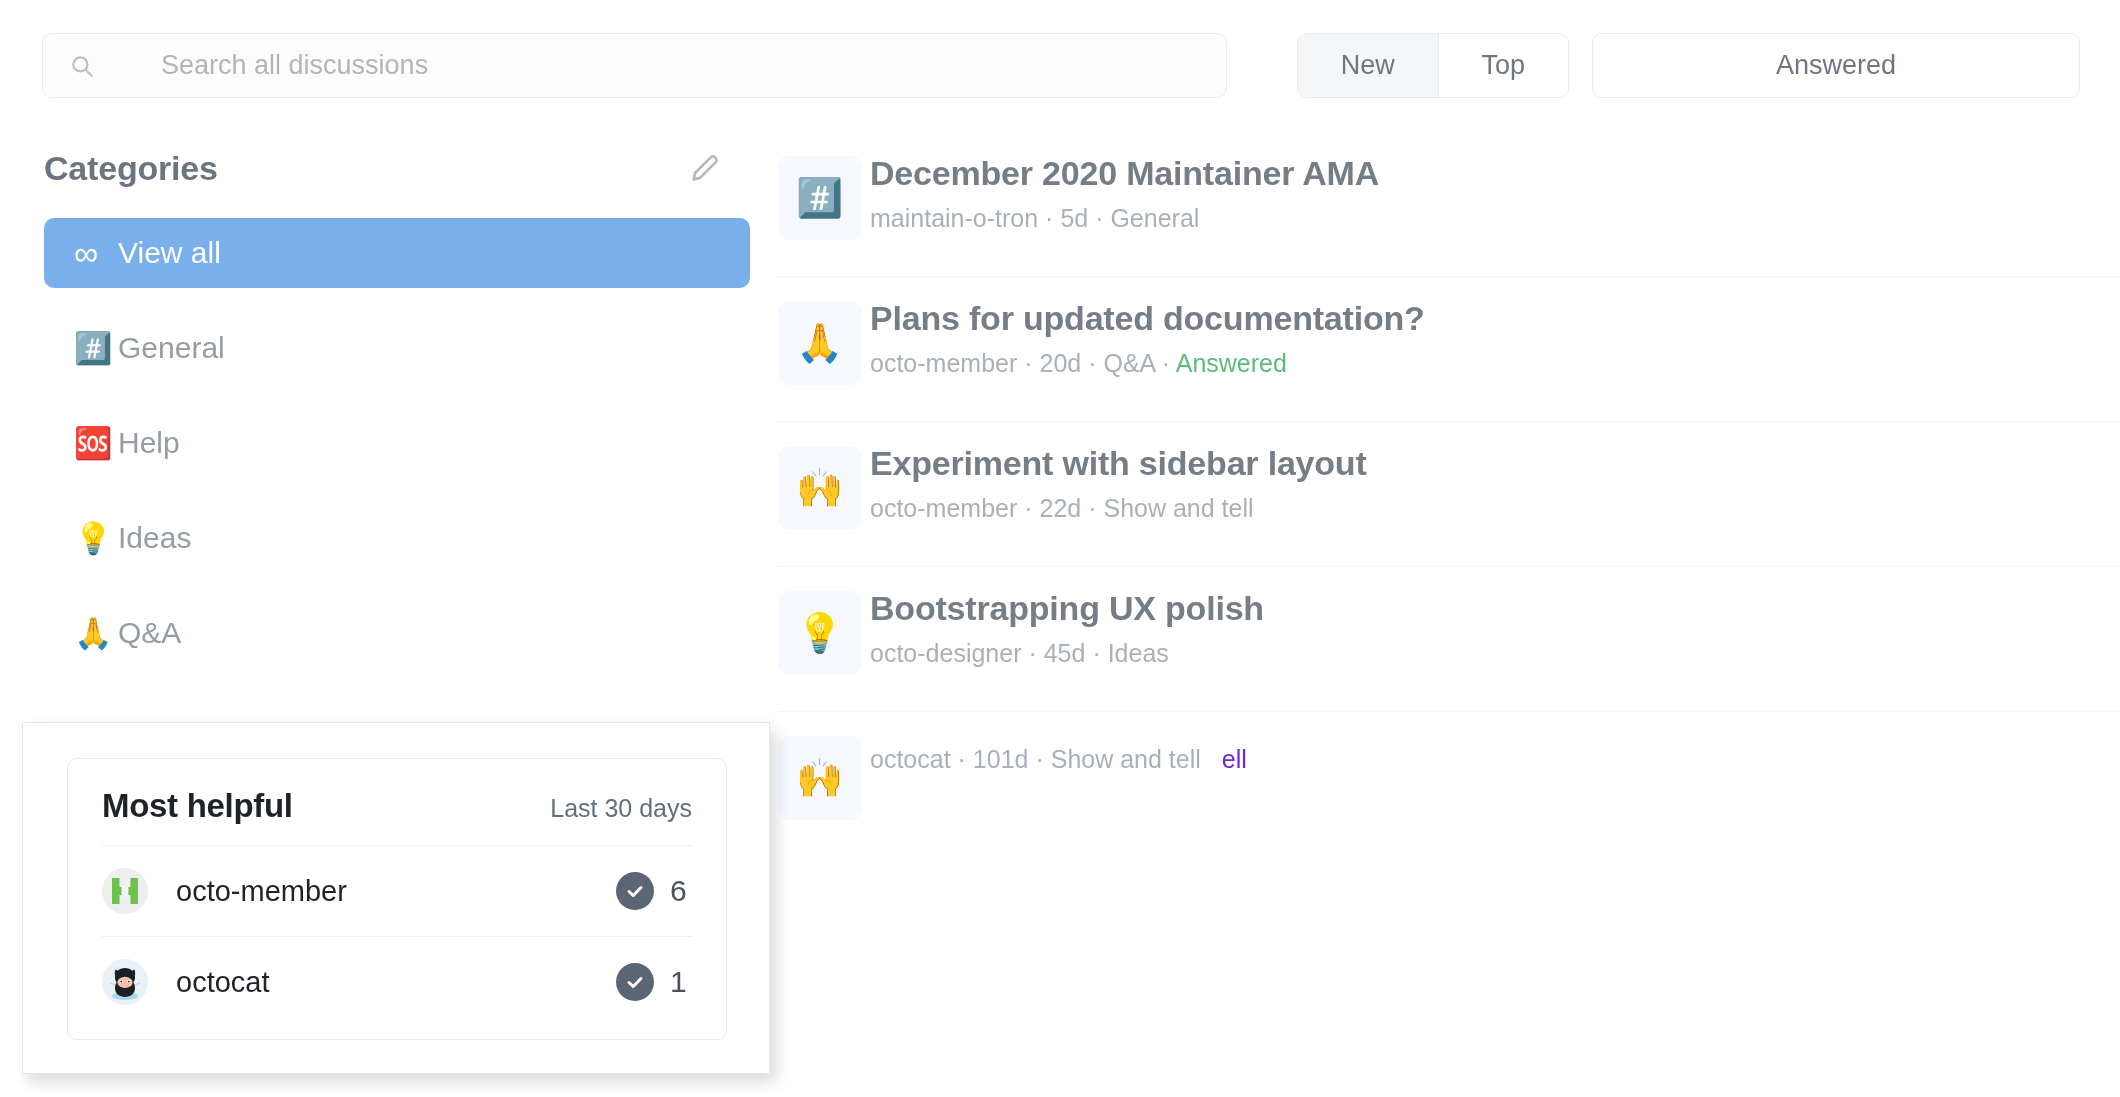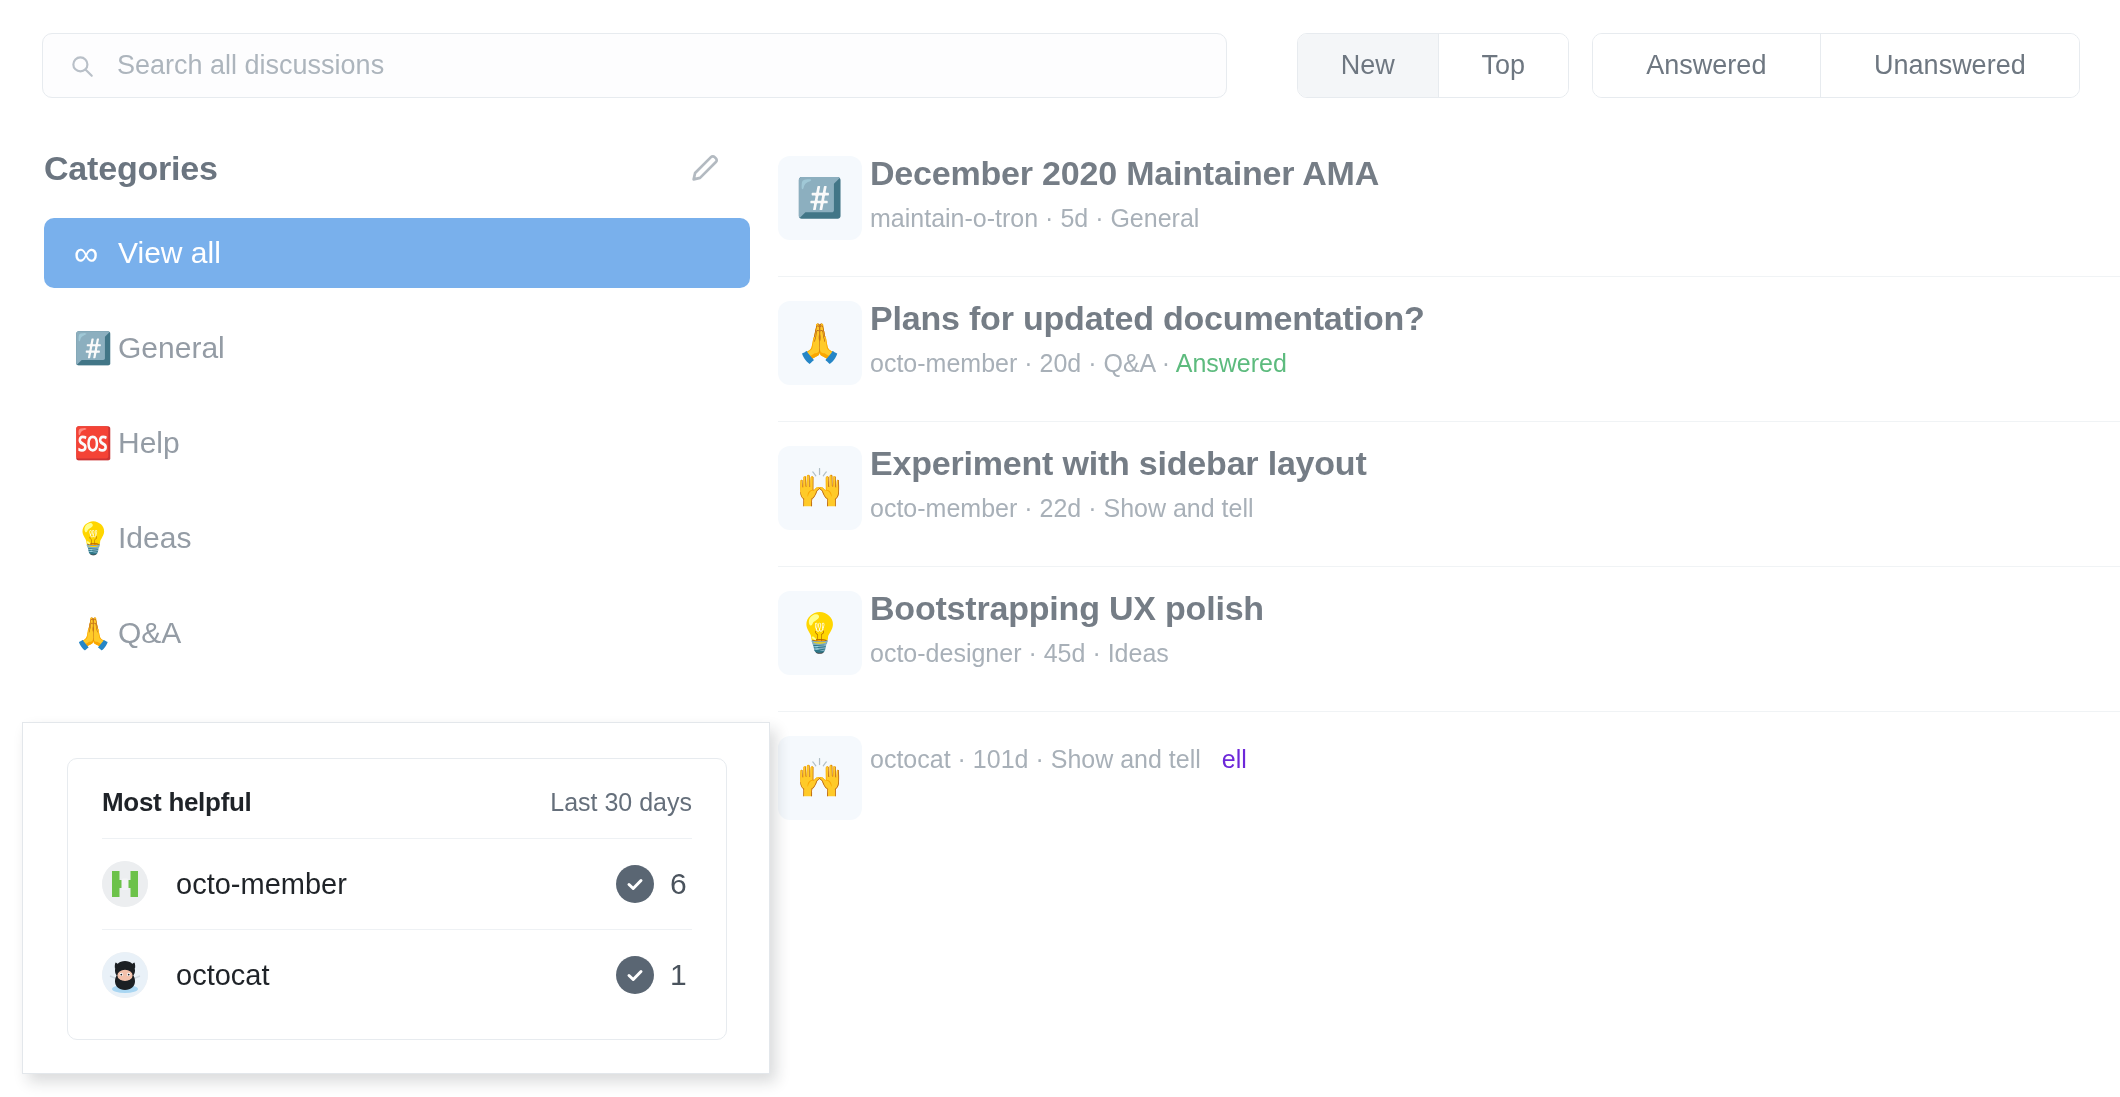--- a/index.html
+++ b/index.html
@@ -29,20 +29,21 @@
     top: 33px;
     width: 1185px;
     height: 65px;
     box-sizing: border-box;
     border: 1px solid #e7ebef;
     border-radius: 10px;
     background: #fdfdfe;
     display: flex;
     align-items: center;
     padding-left: 26px;
+    gap: 44px;
   }
   .search-icon {
     width: 26px;
     height: 26px;
     flex: 0 0 auto;
     color: #b9c0c8;
   }
   .search-input {
     border: none;
     outline: none;
@@ -216,21 +217,21 @@
     box-sizing: border-box;
     background: #ffffff;
   }
   .helpful-head {
     display: flex;
     align-items: baseline;
     justify-content: space-between;
     padding: 28px 34px 20px 34px;
   }
   .helpful-title {
-    font-size: 26px;
+    font-size: 33px;
     font-weight: bold;
     color: #1f2328;
     letter-spacing: -0.3px;
   }
   .helpful-range { font-size: 25px; color: #656f7b; }
   .helpful-row {
     display: flex;
     align-items: center;
     justify-content: space-between;
     border-top: 1px solid #eef1f4;
@@ -279,21 +280,20 @@
     <input class="search-input" type="text" placeholder="Search all discussions" style="">
   </div>
 
   <div class="btn-group" id="sort-group">
     <button class="seg-btn selected">New</button>
     <button class="seg-btn">Top</button>
   </div>
 
   <div class="btn-group" id="answer-group">
     <button class="seg-btn">Answered</button>
-    <button class="seg-btn">Unanswered</button>
   </div>
 
 </div>
 
 <div class="sidebar">
   <div class="side-head">
     <span class="side-title">Categories</span>
     <span class="pencil-icon">
       <svg viewBox="0 0 24 24" width="34" height="34" fill="none" stroke="currentColor" stroke-width="1.9" stroke-linecap="round" stroke-linejoin="round">
         <path d="M4 20l1-4.5L16.2 4.3a1.8 1.8 0 0 1 2.6 0l0.9 0.9a1.8 1.8 0 0 1 0 2.6L8.5 19 4 20z"></path>

